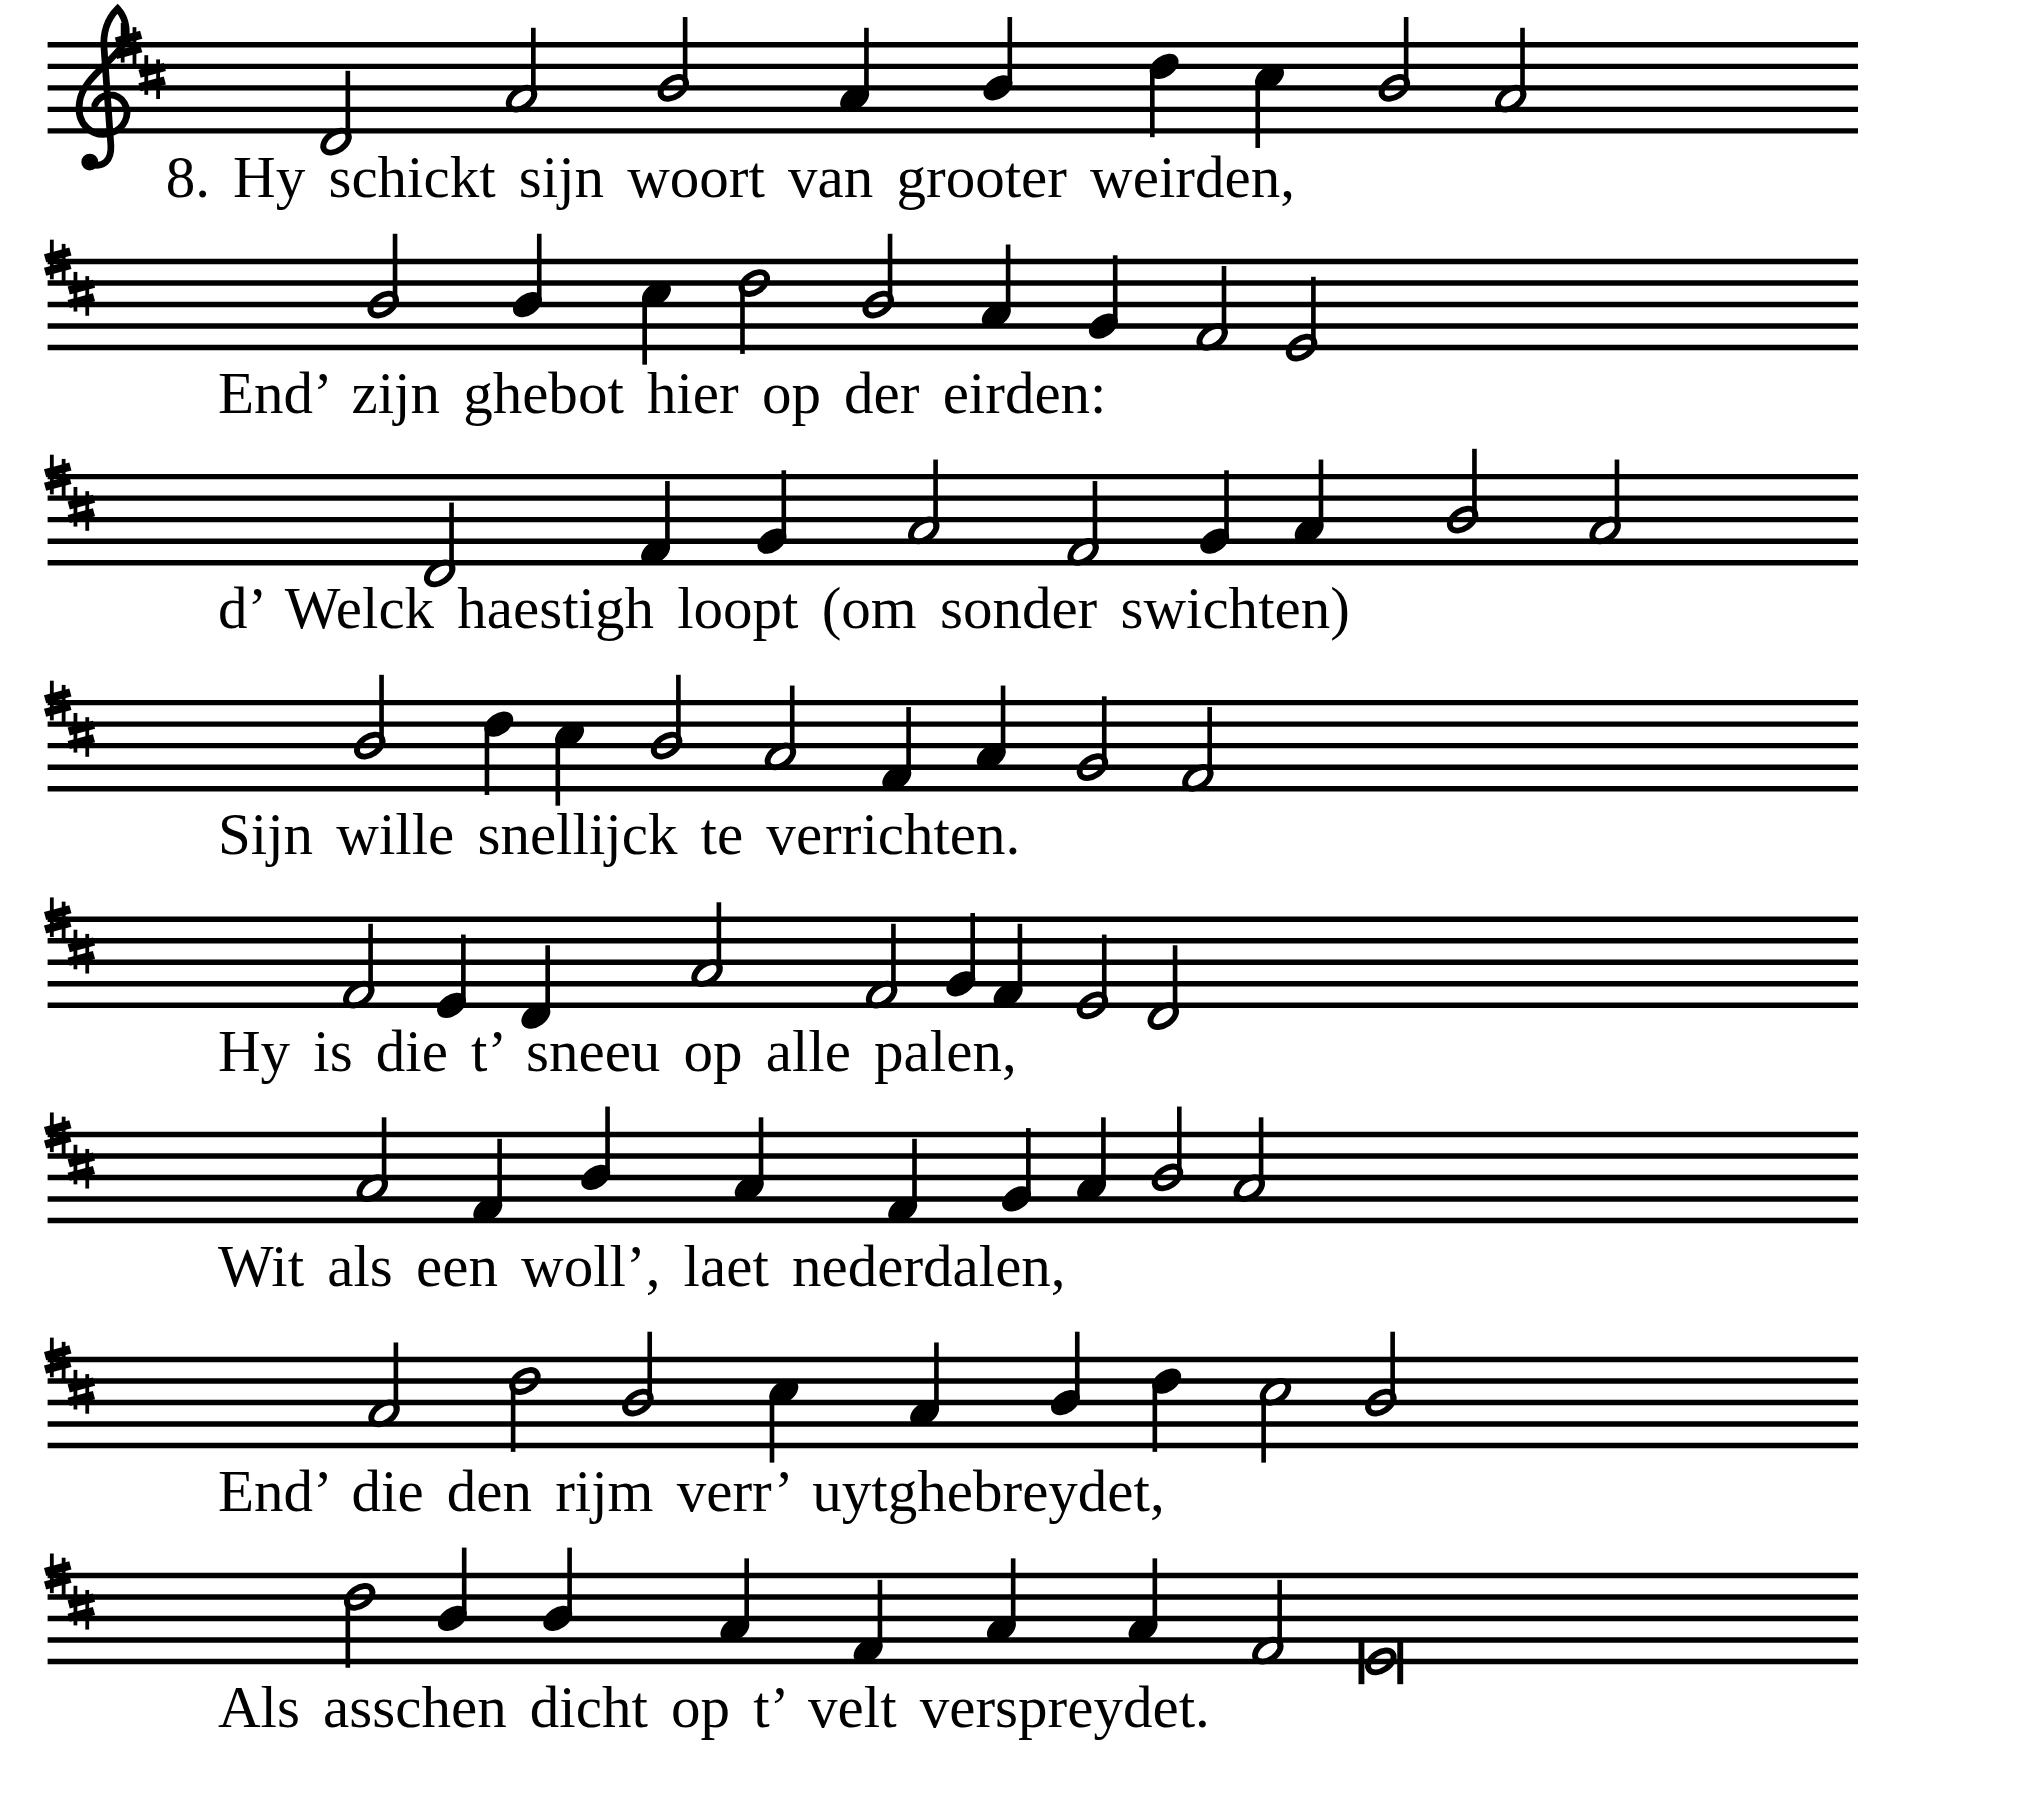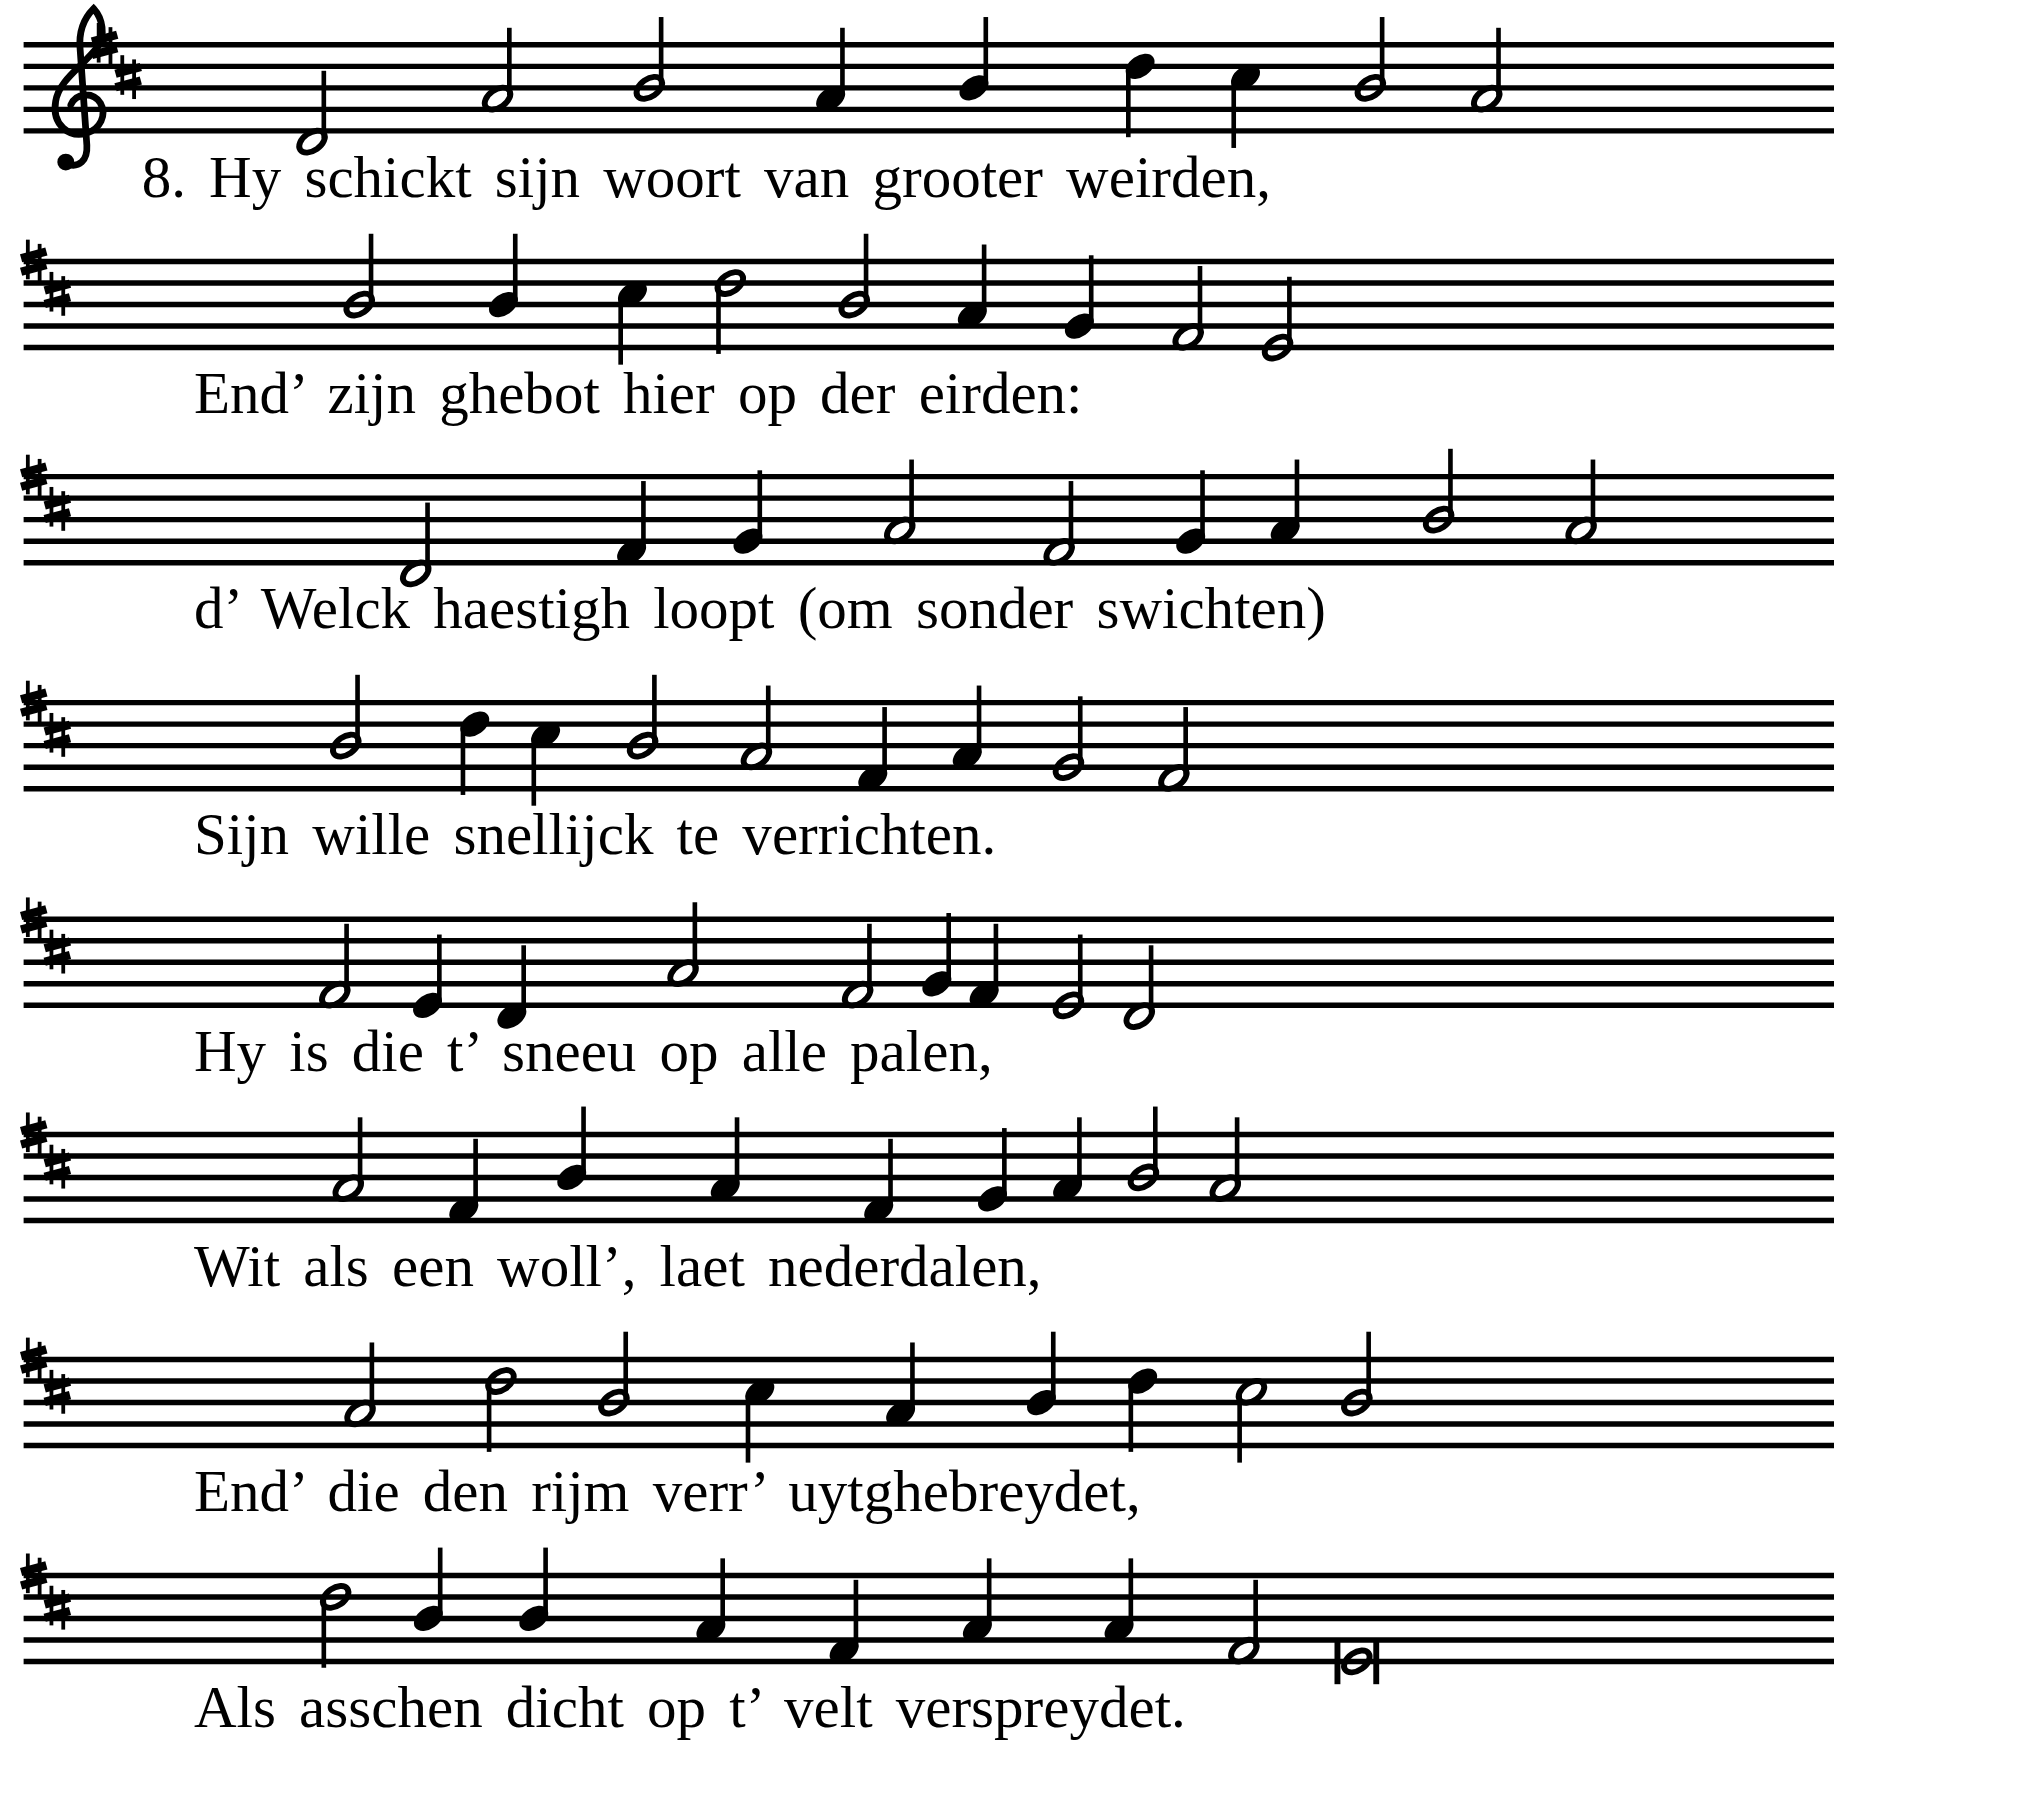--- a/index.html
+++ b/index.html
@@ -2,20 +2,21 @@
 <html style="font-size:13.5px"><head>
 <meta charset="utf-8">
 <style>
   html,body{margin:0;padding:0;background:#ffffff;}
   .page{
     position:relative;
     width:1834px;height:1794px;
     background:#ffffff;
     overflow:hidden;
     font-family:"Liberation Serif", serif;
+    margin-left:24px;
   }
   svg text.lyric{
     font-family:"Liberation Serif", serif;
     fill:#000;
     word-spacing:10px;
   }
 </style>
 </head>
 <body>
 

